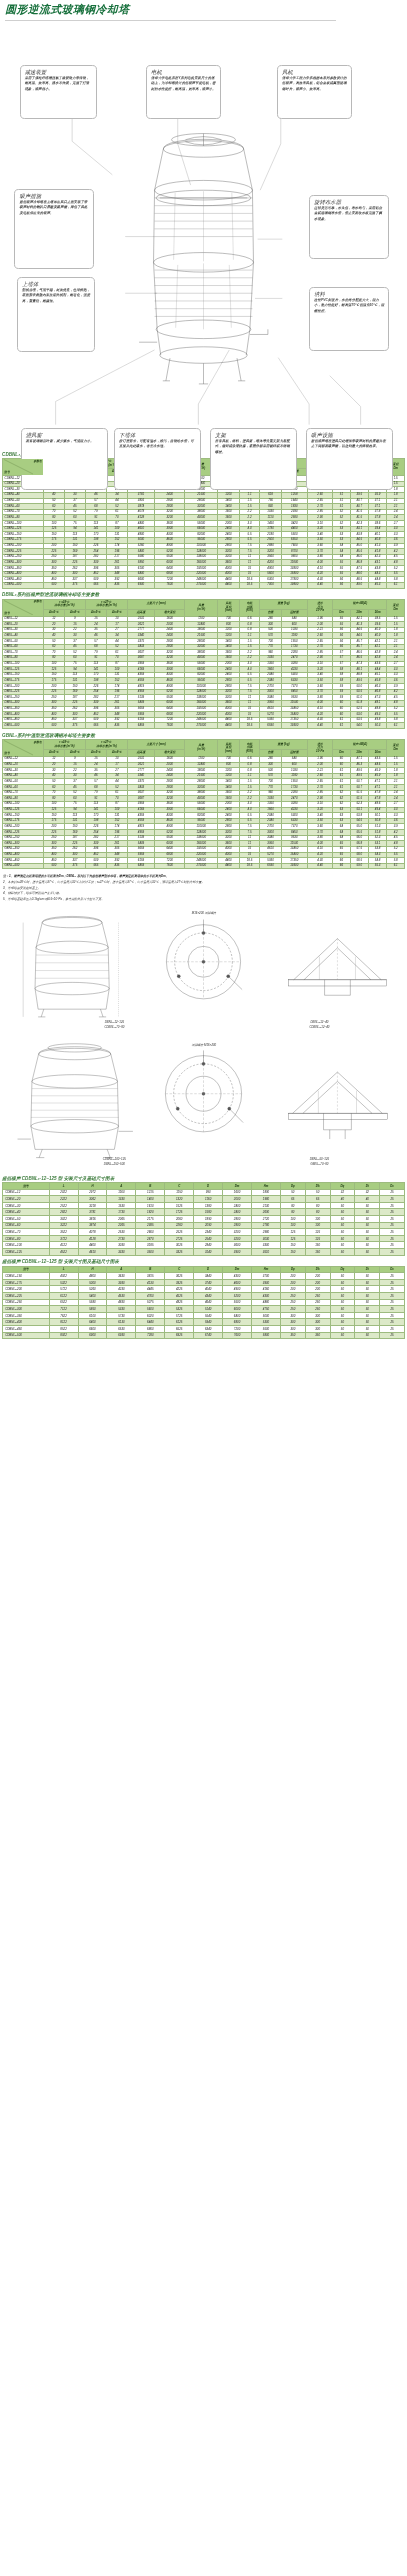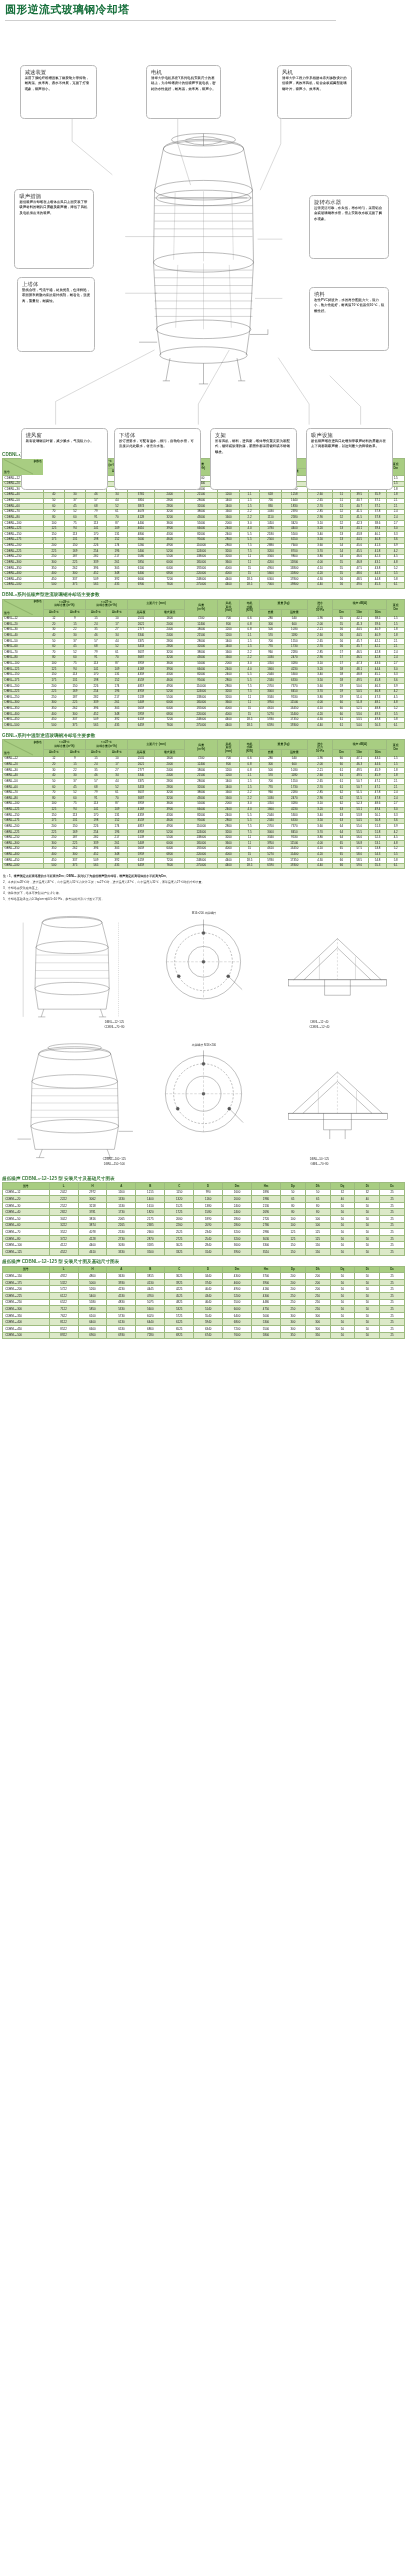--- a/index.html
+++ b/index.html
@@ -3,21 +3,21 @@
 <meta charset="utf-8">
 <style>
   * { box-sizing: border-box; }
   html, body { margin:0; padding:0; }
   body {
     width: 407px;
     background: #ffffff;
     font-family: "Liberation Sans", "DejaVu Sans", sans-serif;
     color: #231f20;
   }
-  .page { width: 341px; position: relative; padding: 0 0 10.3px 0; }
+  .page { width: 341px; position: relative; padding: 0 0 10.3px 0; font-style: italic; }
 
   
   .title-wrap { padding: 4.1px 5.2px 0 5.2px; }
   .page-title {
     font-size: 10.8px; font-weight: bold; color: #17703c;
     letter-spacing: 0.5px; line-height: 1.1;
   }
   .title-rule { height: 0.5px; background: #cfcfcf; margin: 3.6px 0 0 0; }
 
   

